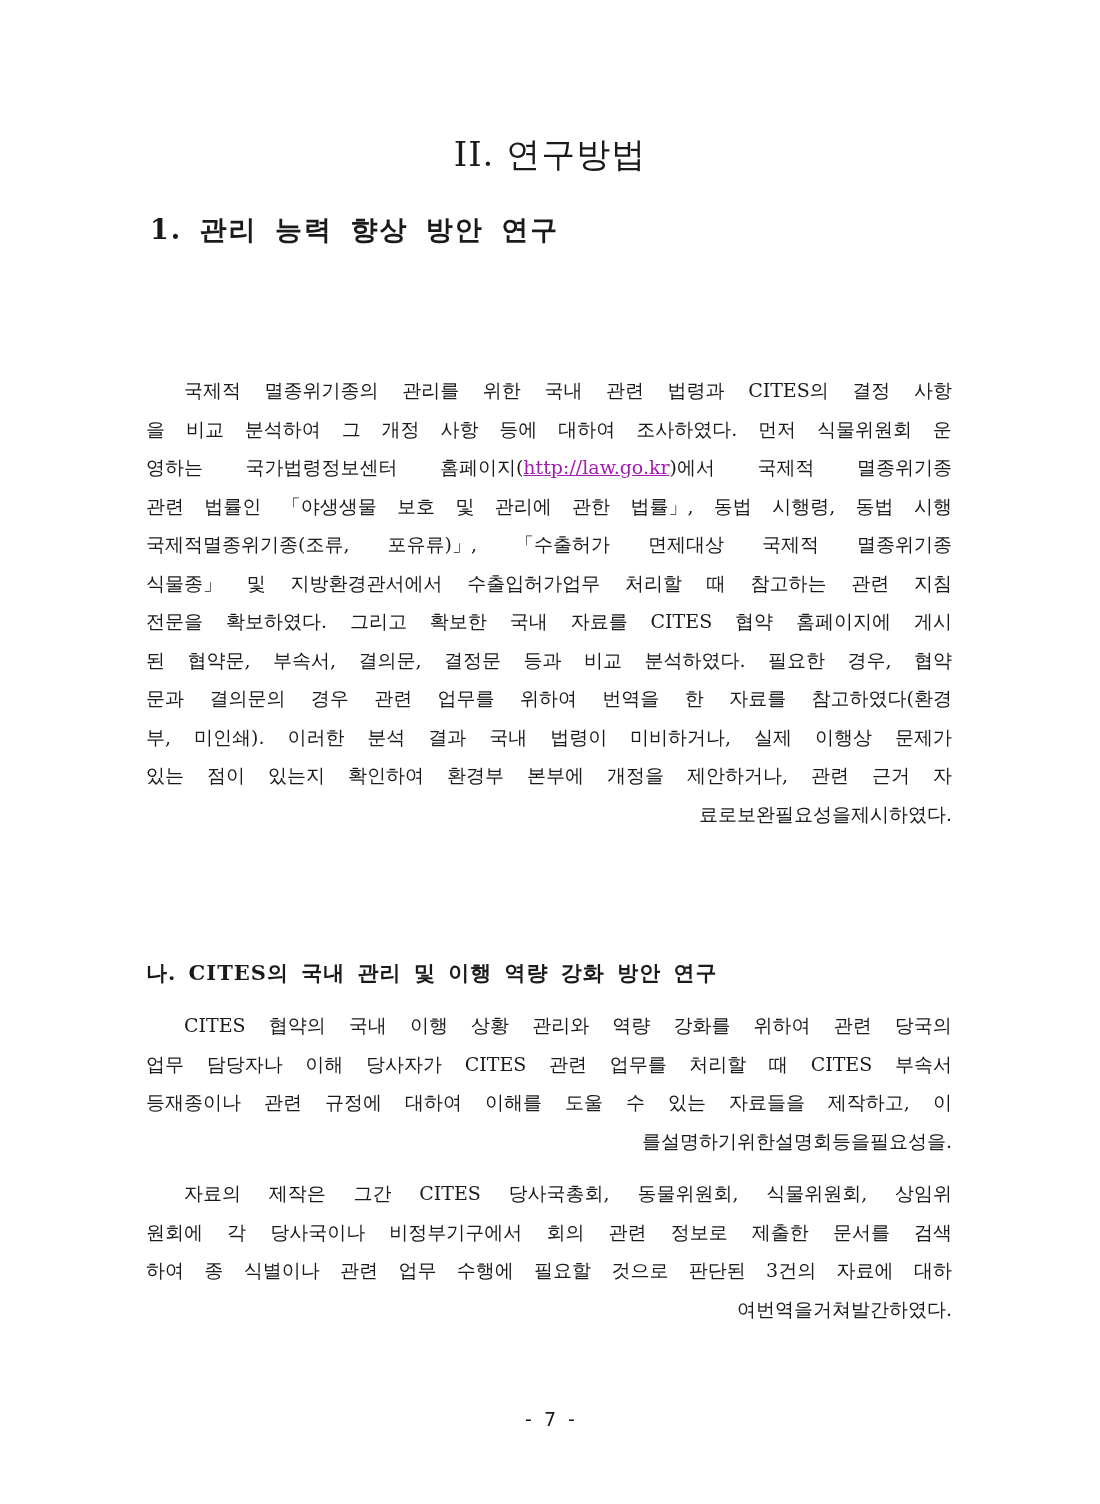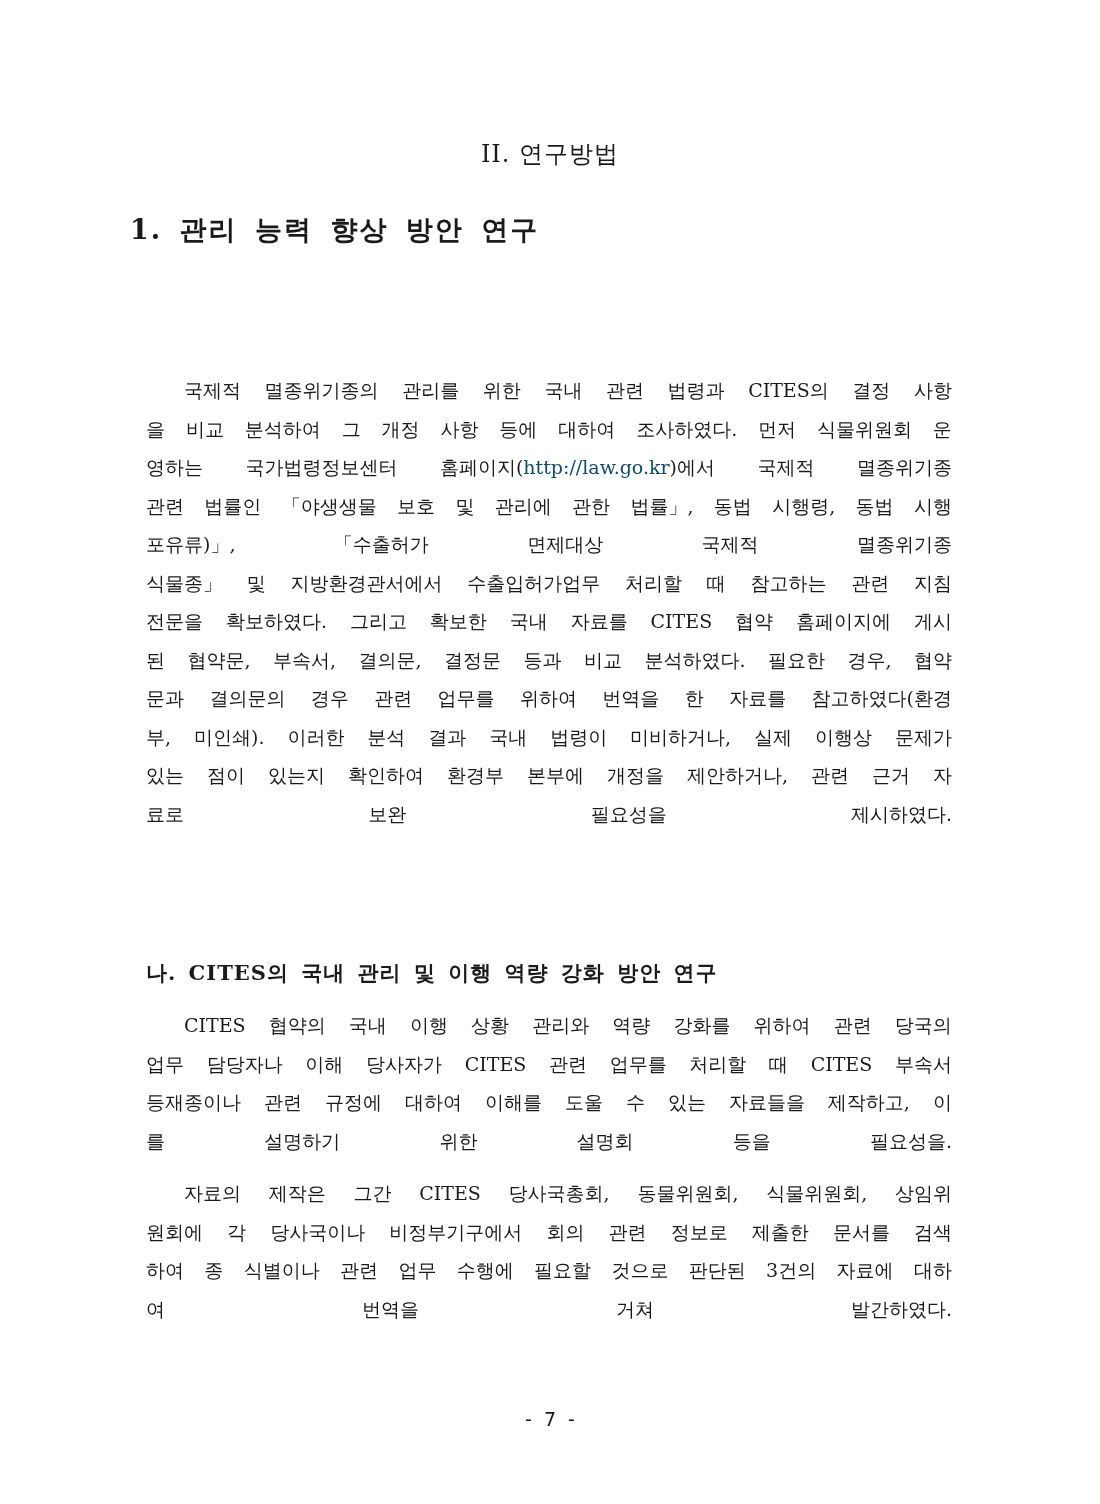--- a/index.html
+++ b/index.html
@@ -18,28 +18,28 @@
     .page {
       position: absolute;
       left: 0; top: 0;
       width: 1100px; height: 1504px;
     }
     .chapter-title {
       position: absolute;
       left: 0; width: 1100px;
       top: 132px;
       text-align: center;
-      font-size: 24px;
+      font-size: 34px;
       line-height: 44px;
       font-weight: normal;
       letter-spacing: 1px;
     }
     .h1 {
       position: absolute;
-      left: 130px;
+      left: 150px;
       top: 210px;
       font-size: 27px;
       line-height: 40px;
       font-weight: bold;
       letter-spacing: 2px;
       word-spacing: 6px;
     }
     .h2 {
       position: absolute;
       left: 146px;
@@ -69,24 +69,25 @@
     }
     .line.indent {
       padding-left: 38px;
     }
     .line-inner {
       display: flex;
       justify-content: space-between;
       width: 100%;
     }
     .line.indent .line-inner { width: 768px; }
-    .line.last .line-inner { justify-content: space-between; gap: 9px; }
+    .line.last .line-inner { justify-content: flex-end; }
     .w { white-space: nowrap; }
     .link {
-      color: #0c4a6e;
+      text-decoration: underline;
+      color: #a21caf;
     }
     .footer {
       position: absolute;
       left: 0; width: 1100px;
       top: 1404px;
       text-align: center;
       font-family: "DejaVu Sans", "Liberation Sans", sans-serif;
       font-size: 19px;
       line-height: 30px;
       word-spacing: 6px;
@@ -153,20 +154,21 @@
           <span class="w">관한</span>
           <span class="w">법률」,</span>
           <span class="w">동법</span>
           <span class="w">시행령,</span>
           <span class="w">동법</span>
           <span class="w">시행</span>
         </span>
       </span>
       <span class="line">
         <span class="line-inner">
+          <span class="w">국제적멸종위기종(조류,</span>
           <span class="w">포유류)」,</span>
           <span class="w">「수출허가</span>
           <span class="w">면제대상</span>
           <span class="w">국제적</span>
           <span class="w">멸종위기종</span>
         </span>
       </span>
       <span class="line">
         <span class="line-inner">
           <span class="w">식물종」</span>

